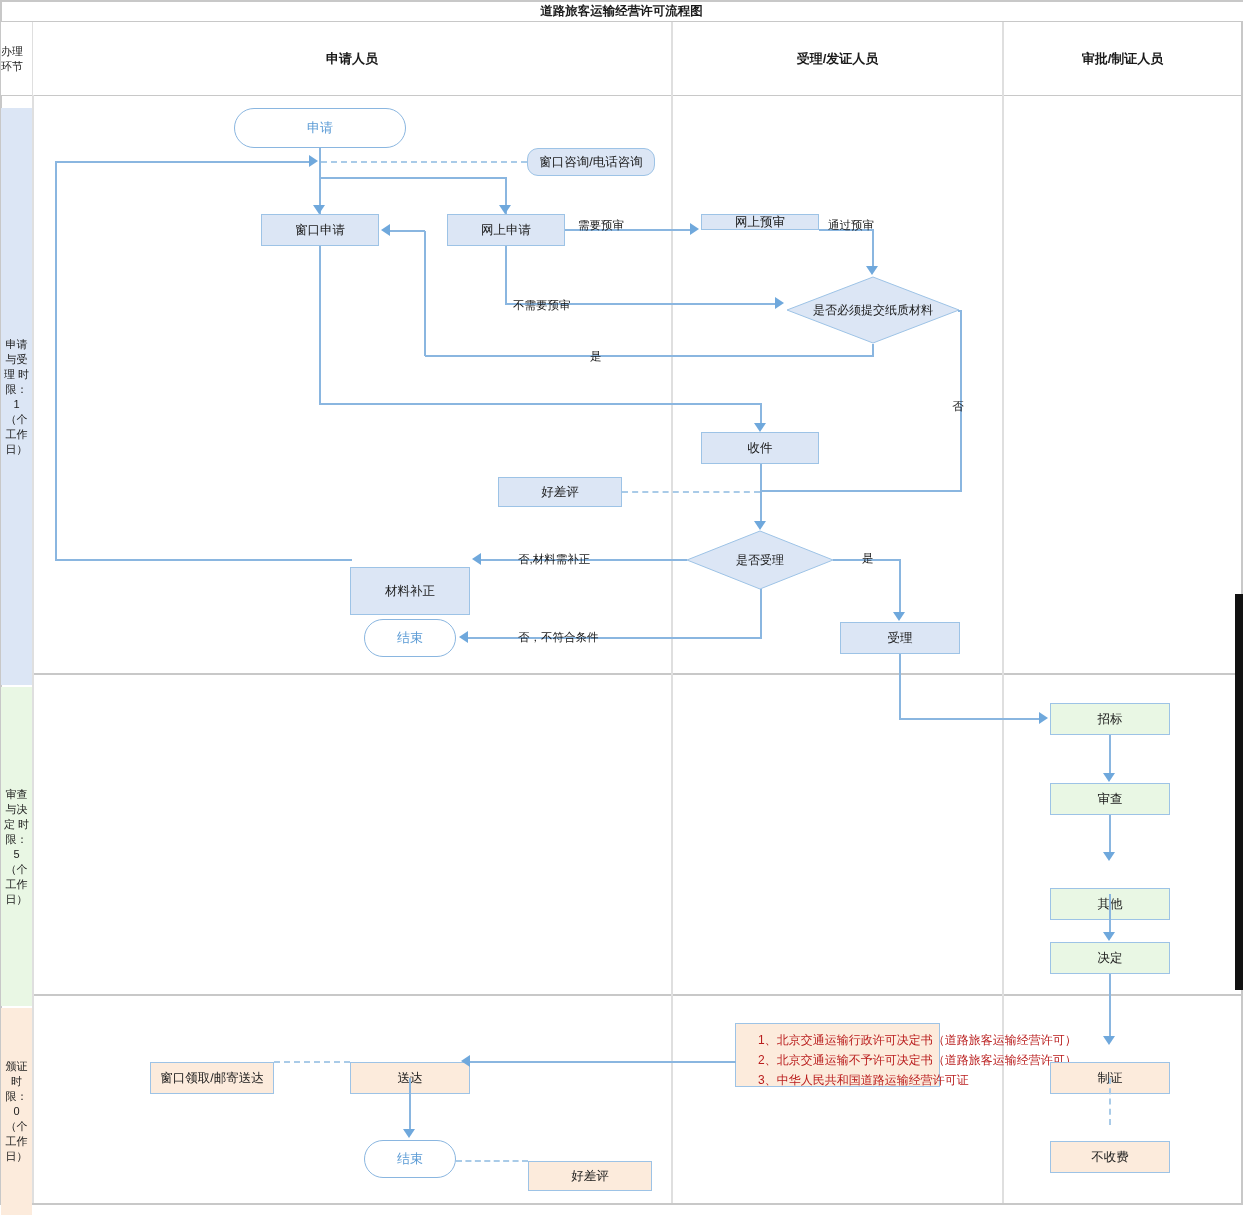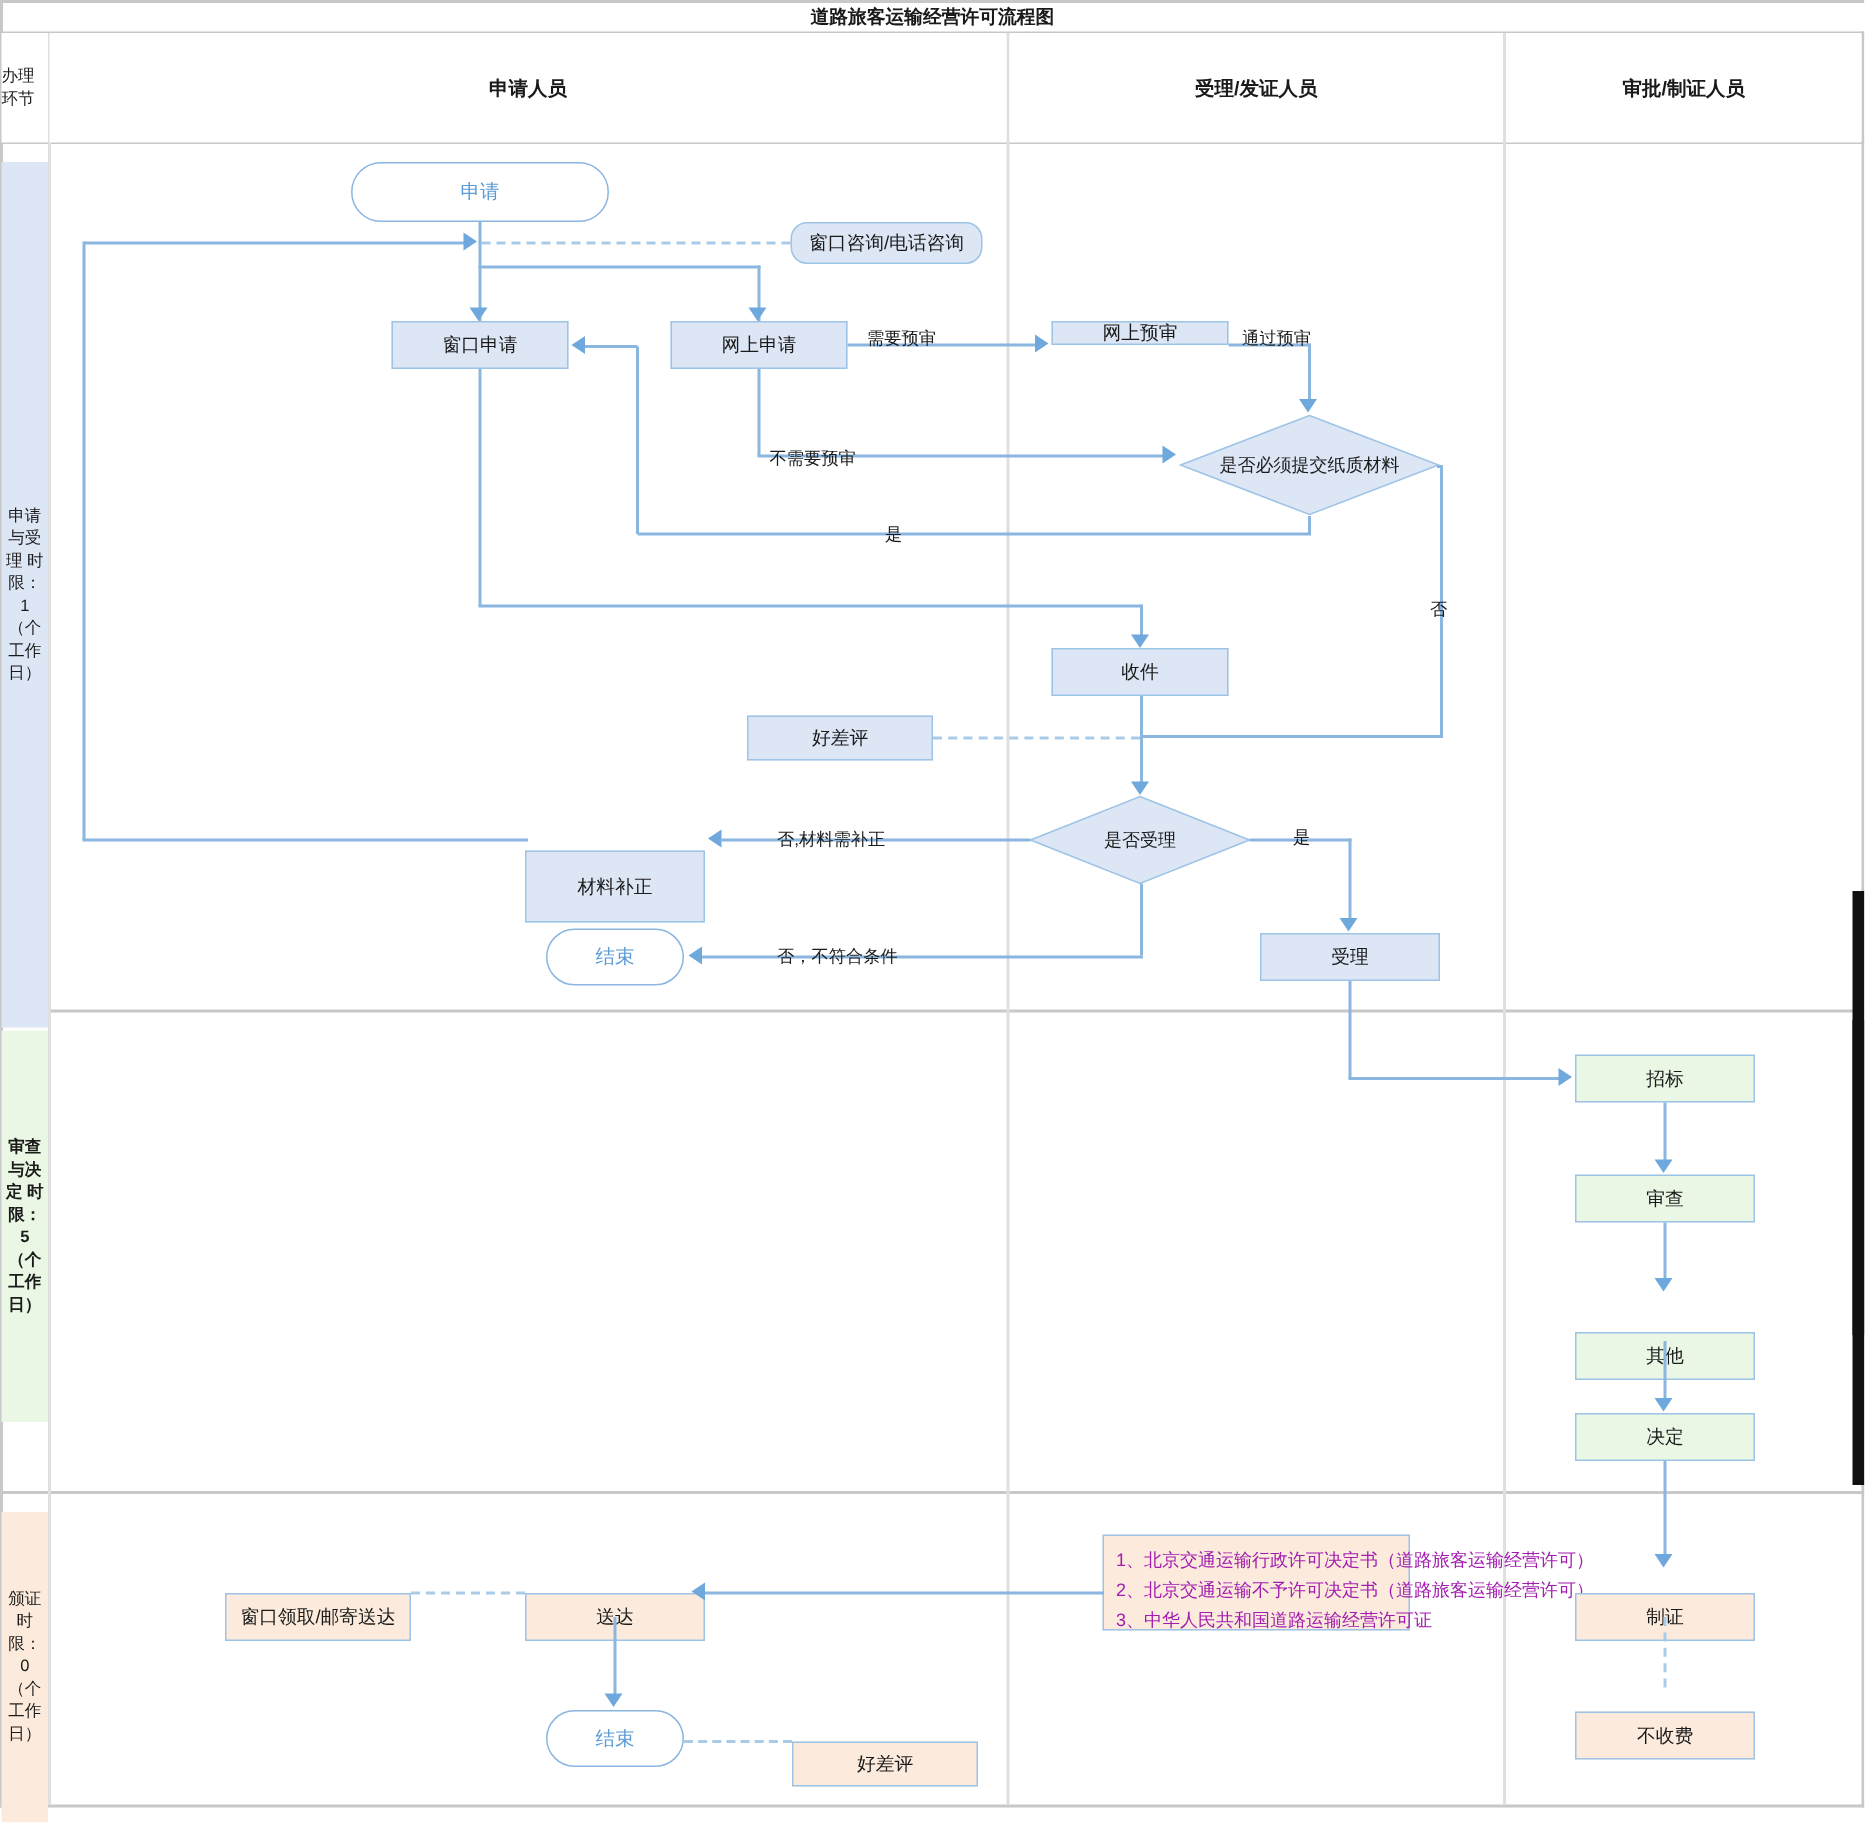--- a/index.html
+++ b/index.html
@@ -26,21 +26,21 @@
 
   
   .node{position:absolute;box-sizing:border-box;display:flex;align-items:center;
         justify-content:center;text-align:center;font-size:12.5px;line-height:16px;}
   .rect{border:1px solid #9dc3e6;}
   .blue{background:#dce6f5;border-color:#9dc3e6;color:#1a1a1a;}
   .green{background:#e9f7e4;border-color:#9dc3e6;color:#1a1a1a;}
   .orange{background:#fcebdc;border-color:#9dc3e6;color:#1a1a1a;margin-top:16px;}
   .term{border:1.6px solid #8ab6e0;border-radius:24px;background:#ffffff;color:#5b9bd5;font-size:13px;}
   .doclist{background:#fcebdc;border:1px solid #9dc3e6;display:block;text-align:left;
-           font-size:12px;line-height:20px;padding:6px 8px;color:#a21caf;white-space:nowrap;}
+           font-size:12px;line-height:20px;padding:6px 22px;color:#b91c1c;white-space:nowrap;}
   .doclist div{white-space:nowrap;}
 
   
   .h{position:absolute;height:0;border-top:2px solid #8ab6e0;}
   .v{position:absolute;width:0;border-left:2px solid #8ab6e0;}
   .hd{position:absolute;height:0;border-top:2.4px dashed #a9cbe8;}
   .vd{position:absolute;width:0;border-left:2.4px dashed #a9cbe8;}
   .arrow{position:absolute;width:0;height:0;}
   .ar-d{border-left:6px solid transparent;border-right:6px solid transparent;border-top:9px solid #6fa8dc;}
   .ar-r{border-top:6px solid transparent;border-bottom:6px solid transparent;border-left:9px solid #6fa8dc;}
@@ -67,21 +67,21 @@
   <div class="cell-line" style="left:32px;top:22px;width:1.5px;height:1181px;"></div>
   <div class="cell-line" style="left:671px;top:22px;width:1.5px;height:1181px;"></div>
   <div class="cell-line" style="left:1002px;top:22px;width:1.5px;height:1181px;"></div>
 
   <div class="stage-head">办理环节</div>
   <div class="col-head" style="left:33px;width:638px;">申请人员</div>
   <div class="col-head" style="left:673px;width:329px;">受理/发证人员</div>
   <div class="col-head" style="left:1004px;width:237px;">审批/制证人员</div>
 
   <div class="stage-cell" style="top:96px;height:577px;background:#dce6f5;">申请与受理 时限：1（个工作日）</div>
-  <div class="stage-cell" style="top:675px;height:261px;background:#e9f7e4;font-weight:bold;">审查与决定 时限：5（个工作日）</div>
+  <div class="stage-cell" style="top:675px;height:319px;background:#e9f7e4;">审查与决定 时限：5（个工作日）</div>
   <div class="stage-cell" style="top:996px;height:207px;background:#fcebdc;">颁证 时限：0（个工作日）</div>
 
   <div class="node term" style="left:234px;top:108px;width:172px;height:40px;">申请</div>
 
   <div class="node rect blue" style="left:527px;top:148px;width:128px;height:28px;border-radius:11px;">窗口咨询/电话咨询</div>
 
   <div class="node rect blue" style="left:261px;top:214px;width:118px;height:32px;">窗口申请</div>
 
   <div class="node rect blue" style="left:447px;top:214px;width:118px;height:32px;">网上申请</div>
 

